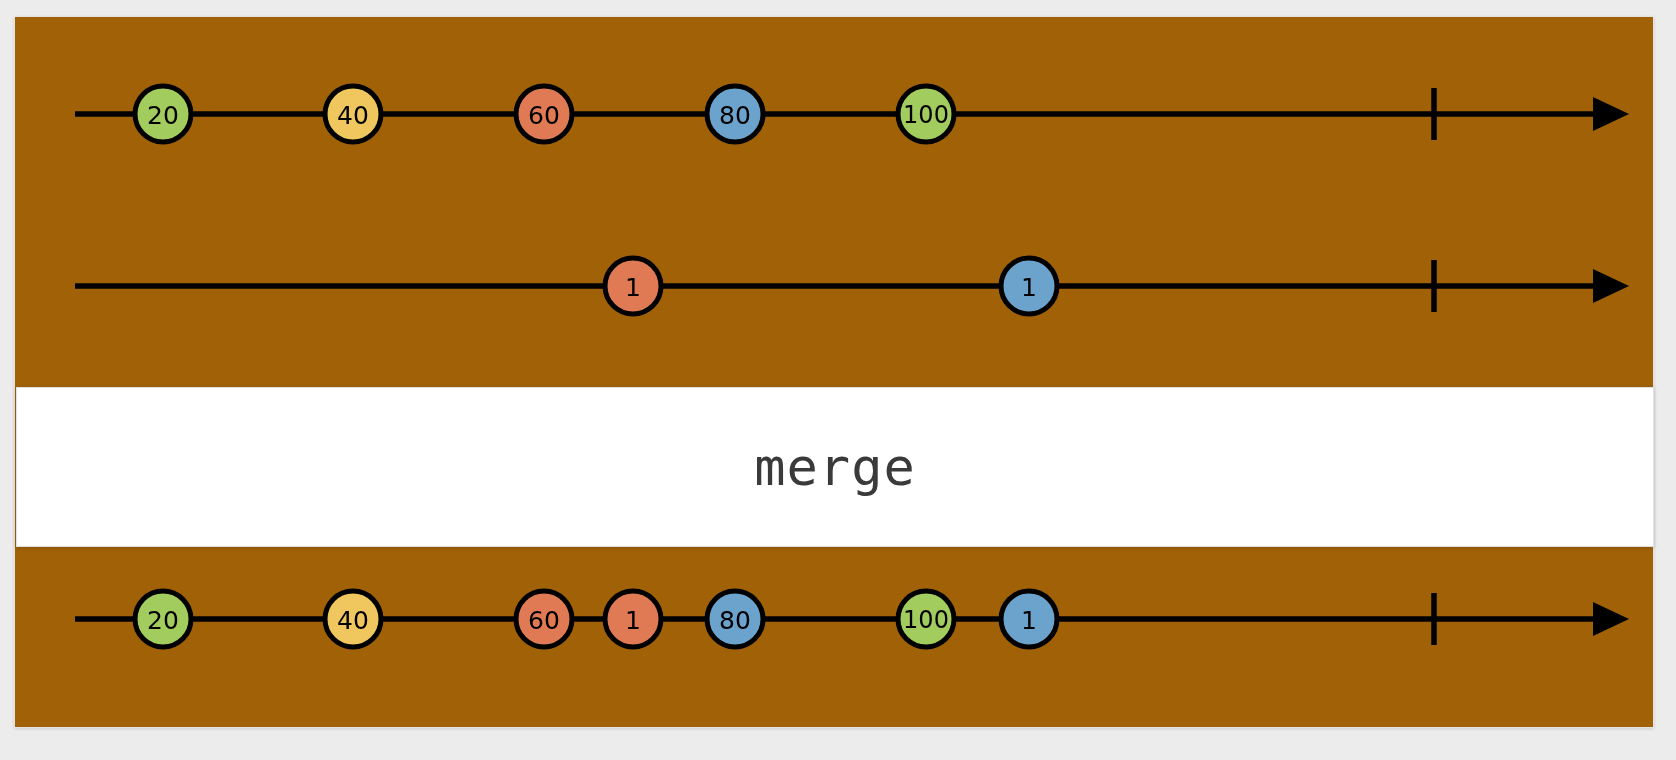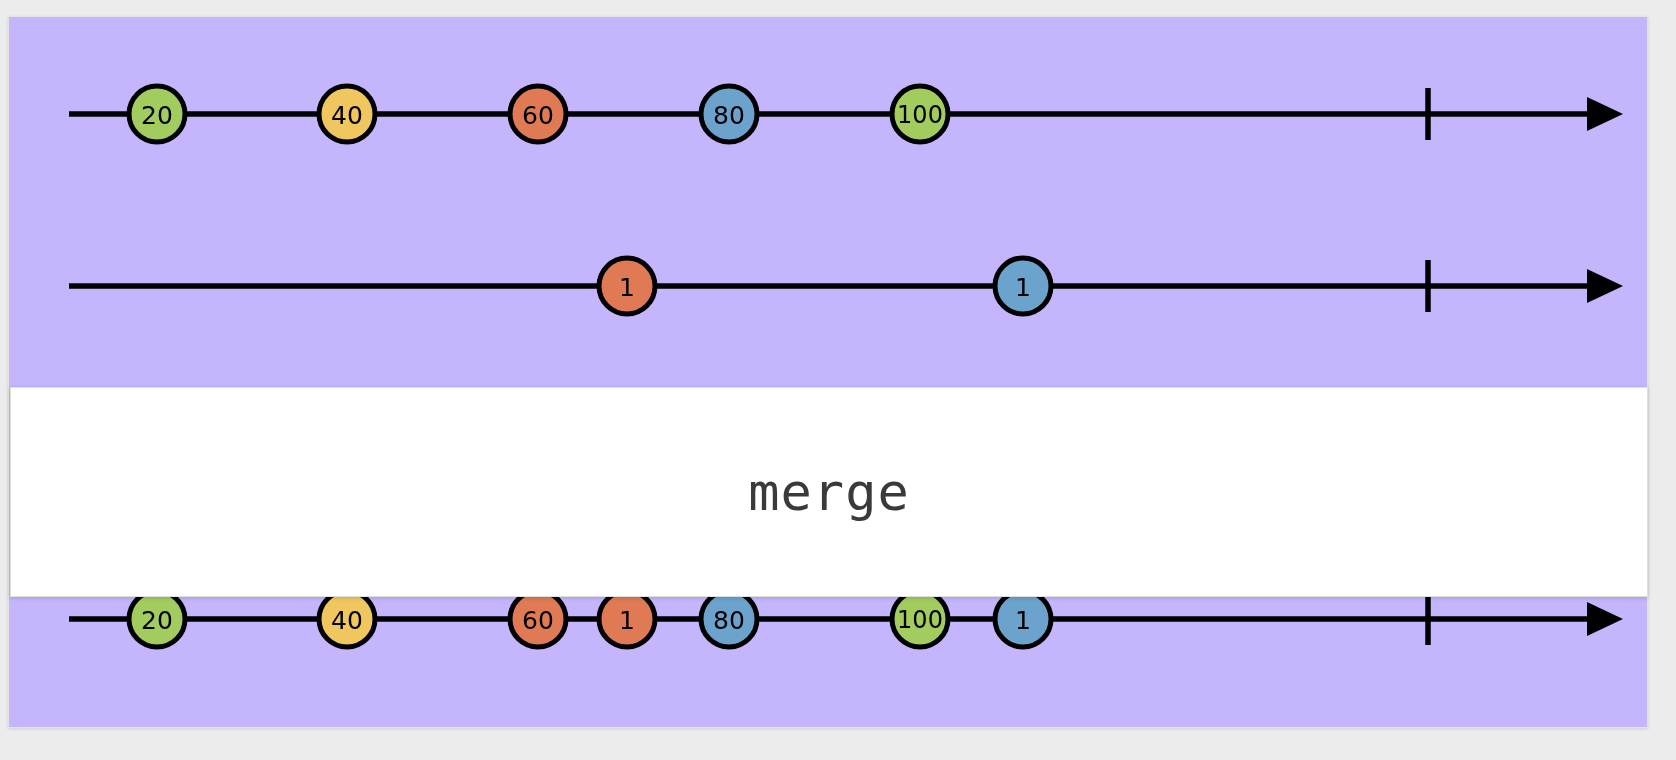--- a/index.html
+++ b/index.html
@@ -15,25 +15,25 @@
   #stage {
     position: relative;
     width: 1676px;
     height: 760px;
     background: #ececec;
   }
 
   
   #diagram-panel {
     position: absolute;
-    left: 8px;
+    left: 14px;
     top: 16px;
     width: 1640px;
     height: 712px;
-    background: #c4b5fd;
+    background: #a16207;
     border: 1px solid #e3e3e3;
     box-sizing: border-box;
     box-shadow: 0 1px 3px rgba(0,0,0,0.13);
   }
 
   
   .timeline {
     position: absolute;
     left: 0;
     width: 1640px;
@@ -47,21 +47,21 @@
     display: block;
     overflow: visible;
   }
 
   
   #operator-box {
     position: absolute;
     left: 1px;
     top: 370px;
     width: 1638px;
-    height: 210px;
+    height: 160px;
     background: #ffffff;
     border: 1px solid #e0e0e0;
     box-sizing: border-box;
     box-shadow: 0 1px 4px rgba(0,0,0,0.16);
     display: flex;
     align-items: center;
     justify-content: center;
     z-index: 5;
   }
 

